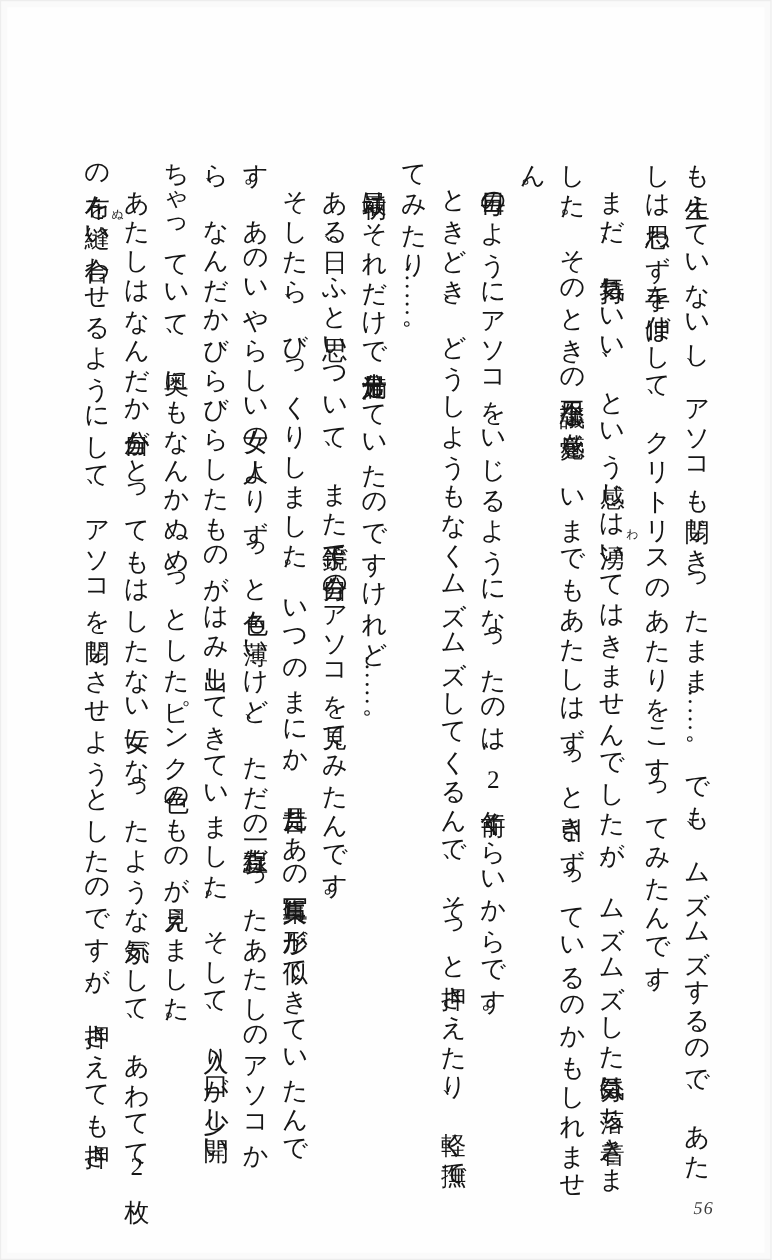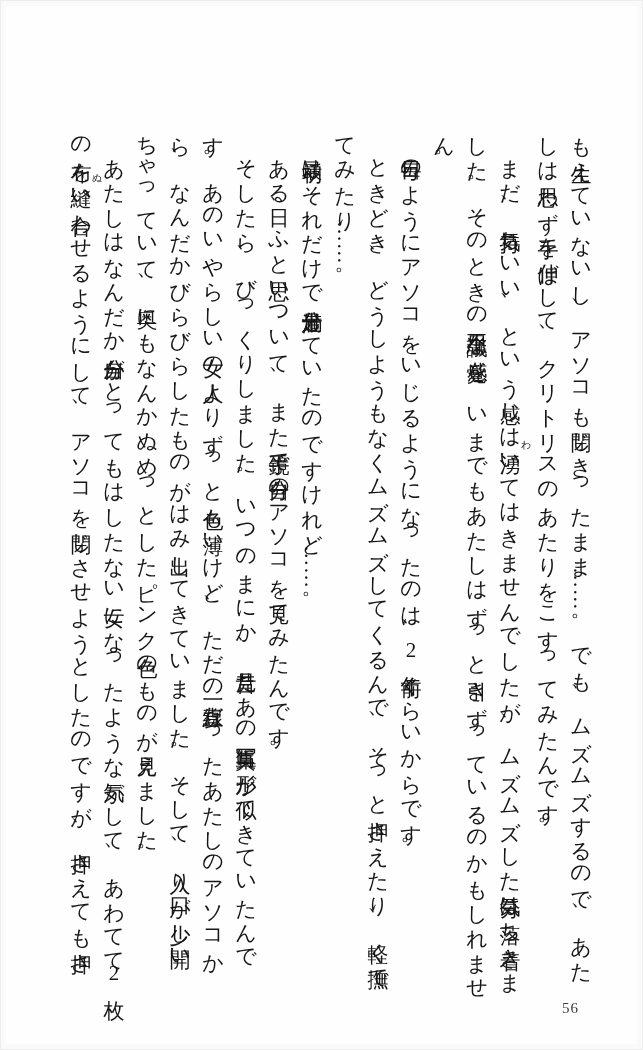--- a/index.html
+++ b/index.html
@@ -44,22 +44,23 @@
     font-size: 10px;
     letter-spacing: 0;
     color: #2a2a2a;
   }
   .tcy {
     text-combine-upright: all;
   }
   .page-number {
     position: absolute;
     top: 1000px;
-    left: 562px;
+    left: 578px;
     font-size: 15px;
+    font-style: italic;
     color: #3c3c3c;
     letter-spacing: 1px;
   }
 </style>
 </head>
 <body>
 
 <div class="page">
   <main class="text-area" id="text-block">
       <p class="para">も生えていないし、アソコも閉じきったまま……。でも、ムズムズするので、あたしは思わず手を伸ばして、クリトリスのあたりをこすってみたんです。</p>

